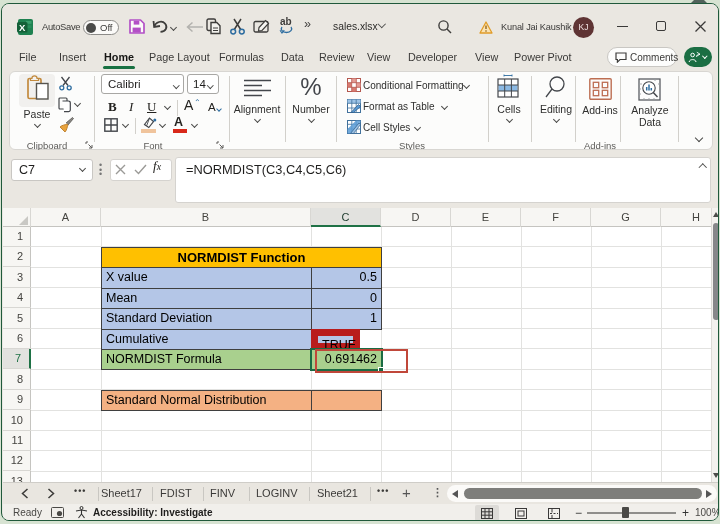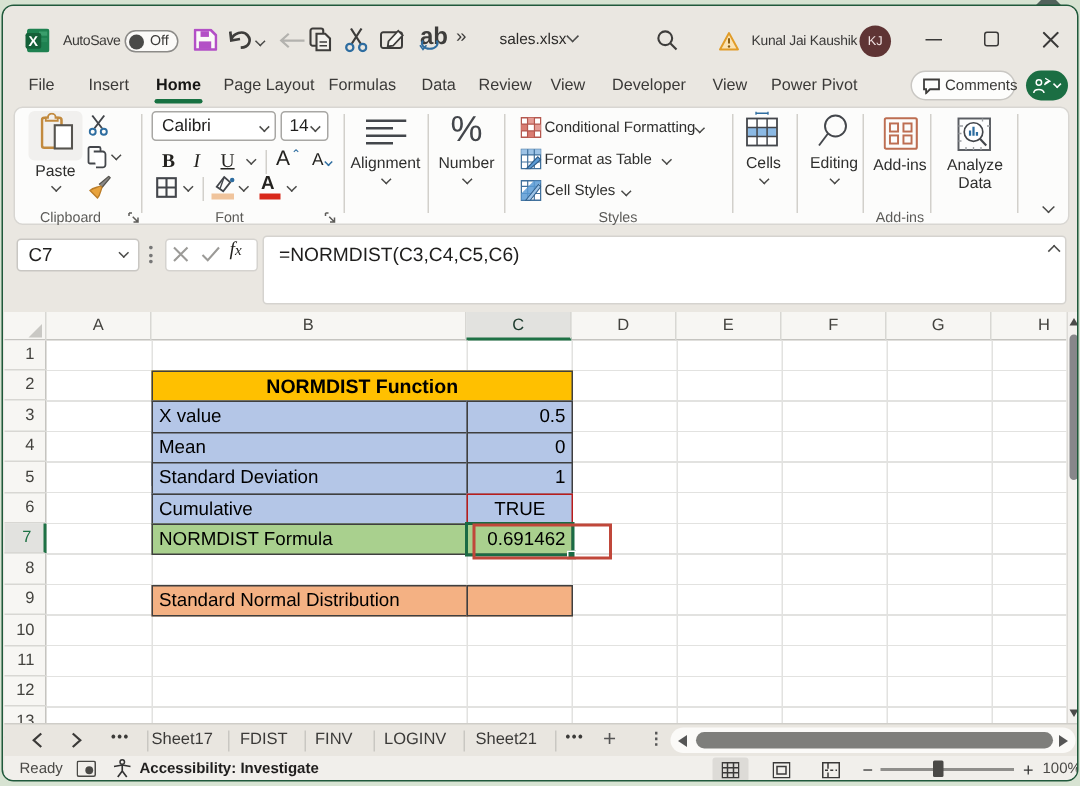--- a/index.html
+++ b/index.html
@@ -63,21 +63,21 @@
     <path d="M4 1 L10.7 11.5 M11 1 L4.3 11.5" stroke="#3e3d3b" stroke-width="1.5" fill="none"></path>
     <circle cx="3.2" cy="13.6" r="2.4" fill="none" stroke="#2e6da0" stroke-width="1.5"></circle>
     <circle cx="11.8" cy="13.6" r="2.4" fill="none" stroke="#2e6da0" stroke-width="1.5"></circle>
   </svg>
 
   <svg class="abs" style="left:252px;top:15px" width="17" height="15" viewBox="0 0 17 15">
     <rect x="1" y="2.5" width="14" height="10.5" rx="1.5" fill="none" stroke="#3e3d3b" stroke-width="1.3"></rect>
     <path d="M6 8.5 L12.5 1.5 L15.5 4.5 L9 11.5 L5.5 12 z" fill="#f7f6f2" stroke="#3e3d3b" stroke-width="1.2"></path>
   </svg>
 
-  <div class="abs" style="left:279px;top:12px;font-size:16px;color:#3e3d3b;font-weight:bold">ab</div>
+  <div class="abs" style="left:279px;top:12px;font-size:10px;color:#3e3d3b;font-weight:bold">ab</div>
   <svg class="abs" style="left:278px;top:22px" width="15" height="9" viewBox="0 0 15 9">
     <path d="M12 1 C14 3.5 11.5 6.5 7.5 6.5 M3 1 C1 3.5 3.5 6.5 7.5 6.5" fill="none" stroke="#2e6da0" stroke-width="1.3"></path>
     <path d="M5.3 4.2 L3 7 L1 4.2" fill="none" stroke="#2e6da0" stroke-width="1.1"></path>
   </svg>
   <div class="abs" style="left:303px;top:13px;font-size:12.5px;color:#3e3d3b">»</div>
   <div class="abs" style="left:332px;top:17px;font-size:10.3px;color:#2c2b29">sales.xlsx</div>
   <div class="abs" style="left:378px;top:17px;line-height:0"><span class="cv" style="width:5.5px;height:5.5px"></span></div>
 
   <svg class="abs" style="left:436px;top:15px" width="15" height="15" viewBox="0 0 15 15">
     <circle cx="6.5" cy="6.5" r="4.6" fill="none" stroke="#3e3d3b" stroke-width="1.4"></circle>
@@ -341,21 +341,21 @@
 
 <div id="cells">
         <div class="abs" style="left:100px;top:246px;width:281px;height:21.4px;background:#ffc000;border:1px solid #3f3f3f;font-size:12.5px;color:#000;font-weight:bold;text-align:center;padding:2px 4px 0 4px"><span style="font-size:13px">NORMDIST Function</span></div>
         <div class="abs" style="left:100px;top:266.4px;width:211px;height:21.4px;background:#b4c6e7;border:1px solid #3f3f3f;font-size:12.5px;color:#000;text-align:left;padding:2px 4px 0 4px">X value</div>
         <div class="abs" style="left:310px;top:266.4px;width:71px;height:21.4px;background:#b4c6e7;border:1px solid #3f3f3f;font-size:12.5px;color:#000;text-align:right;padding:2px 4px 0 4px">0.5</div>
         <div class="abs" style="left:100px;top:286.79999999999995px;width:211px;height:36px;background:#b4c6e7;border:1px solid #3f3f3f;font-size:12.5px;color:#000;text-align:left;padding:2px 4px 0 4px">Mean</div>
         <div class="abs" style="left:310px;top:286.79999999999995px;width:71px;height:21.4px;background:#b4c6e7;border:1px solid #3f3f3f;font-size:12.5px;color:#000;text-align:right;padding:2px 4px 0 4px">0</div>
         <div class="abs" style="left:100px;top:307.2px;width:211px;height:21.4px;background:#b4c6e7;border:1px solid #3f3f3f;font-size:12.5px;color:#000;text-align:left;padding:2px 4px 0 4px">Standard Deviation</div>
         <div class="abs" style="left:310px;top:307.2px;width:71px;height:21.4px;background:#b4c6e7;border:1px solid #3f3f3f;font-size:12.5px;color:#000;text-align:right;padding:2px 4px 0 4px">1</div>
         <div class="abs" style="left:100px;top:327.59999999999997px;width:211px;height:21.4px;background:#b4c6e7;border:1px solid #3f3f3f;font-size:12.5px;color:#000;text-align:left;padding:2px 4px 0 4px">Cumulative</div>
-        <div class="abs" style="left:310px;top:327.59999999999997px;width:71px;height:21.4px;background:#b4c6e7;border:1px solid #b91c1c;font-size:12.5px;color:#000;text-align:center;padding:2px 4px 0 4px">TRUE</div>
+        <div class="abs" style="left:310px;top:327.59999999999997px;width:49px;height:21.4px;background:#b4c6e7;border:7px solid #b91c1c;font-size:12.5px;color:#000;text-align:center;padding:2px 4px 0 4px">TRUE</div>
         <div class="abs" style="left:100px;top:348px;width:211px;height:21.4px;background:#a9d08e;border:1px solid #3f3f3f;font-size:12.5px;color:#000;text-align:left;padding:2px 4px 0 4px">NORMDIST Formula</div>
         <div class="abs" style="left:310px;top:348px;width:71px;height:21.4px;background:#a9d08e;border:1px solid #3f3f3f;font-size:12.5px;color:#000;text-align:right;padding:2px 4px 0 4px">0.691462</div>
         <div class="abs" style="left:100px;top:388.8px;width:211px;height:21.4px;background:#f4b183;border:1px solid #3f3f3f;font-size:12.5px;color:#000;text-align:left;padding:2px 4px 0 4px">Standard Normal Distribution</div>
         <div class="abs" style="left:310px;top:388.8px;width:71px;height:21.4px;background:#f4b183;border:1px solid #3f3f3f;font-size:12.5px;color:#000;text-align:left;padding:2px 4px 0 4px"></div>
         <div class="abs" style="left:309px;top:346.5px;width:73px;height:23.5px;border:2px solid #1a6b44"></div>
         <div class="abs" style="left:377px;top:366px;width:6px;height:6px;background:#1a6b44;border:1px solid #fff"></div>
         <div class="abs" style="left:314px;top:347.5px;width:93px;height:24px;border:2.5px solid #c0473a"></div>
       </div>
 
 <div class="abs" style="left:710px;top:207px;width:8px;height:274px;background:#f3f1ee;border-left:1px solid #dddbd7">

